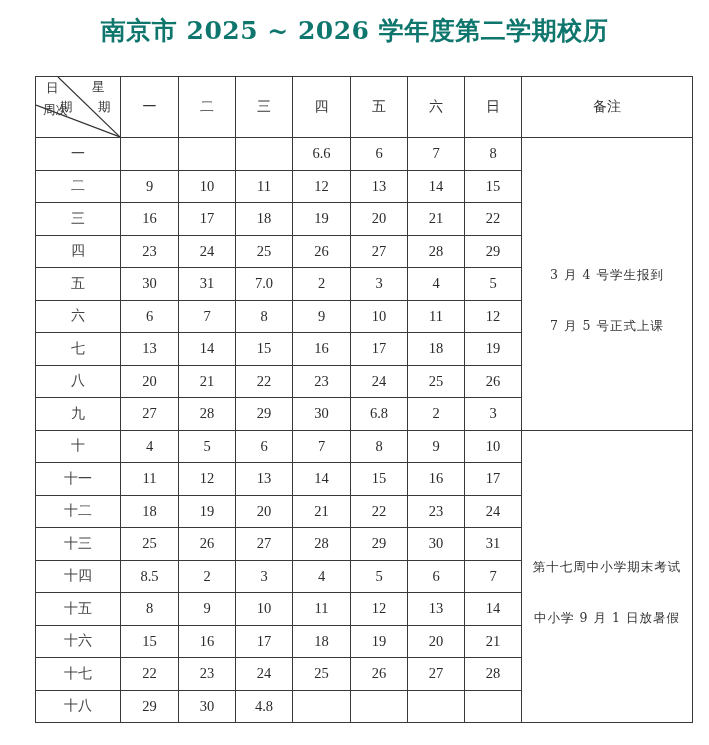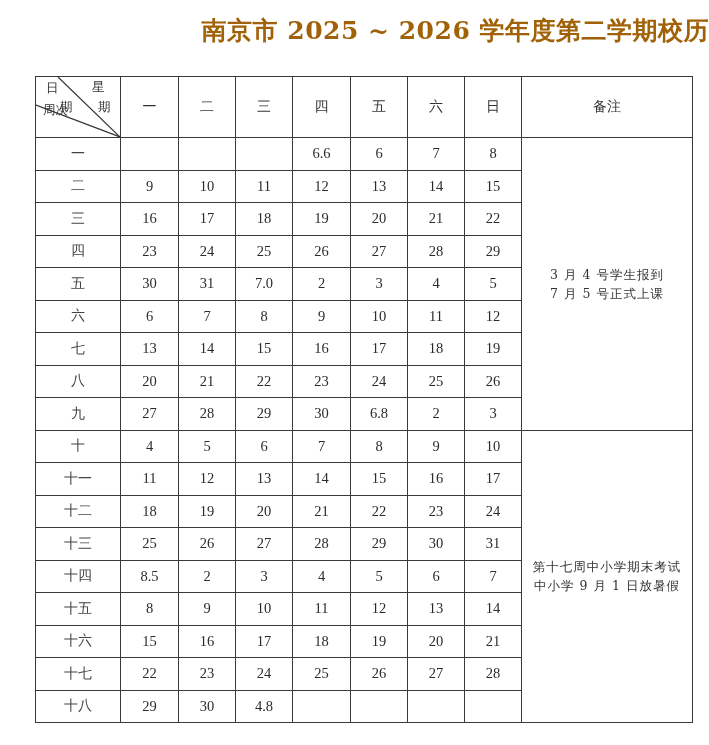--- a/index.html
+++ b/index.html
@@ -13,26 +13,26 @@
     position: relative;
     overflow: hidden;
     font-family: "DejaVu Serif", "Liberation Serif", serif;
     color: #2a2a2a;
   }
   .title {
     position: absolute;
     left: 0;
     top: 14px;
     width: 709px;
-    text-align: right;
+    text-align: center;
     font-family: "DejaVu Serif", "Liberation Serif", serif;
     font-weight: bold;
     font-size: 25px;
     letter-spacing: 0.5px;
-    color: #a16207;
+    color: #0f766e;
   }
   table.cal {
     position: absolute;
     left: 35px;
     top: 76px;
     border-collapse: collapse;
     table-layout: fixed;
   }
   table.cal td {
     border: 1.3px solid #3a3a3a;
@@ -78,20 +78,21 @@
   }
   td.note {
     font-family: "DejaVu Serif", "Liberation Serif", serif !important;
     font-size: 12.5px !important;
     line-height: 19px;
     color: #333 !important;
     letter-spacing: 1px;
   }
   .note-line {
     display: block;
+    margin-top: 32px;
   }
 </style>
 </head>
 <body>
 
 <div class="title">南京市 2025 ~ 2026 学年度第二学期校历</div>
 
 <table class="cal" id="cal">
   <colgroup>
     <col style="width:84px">

